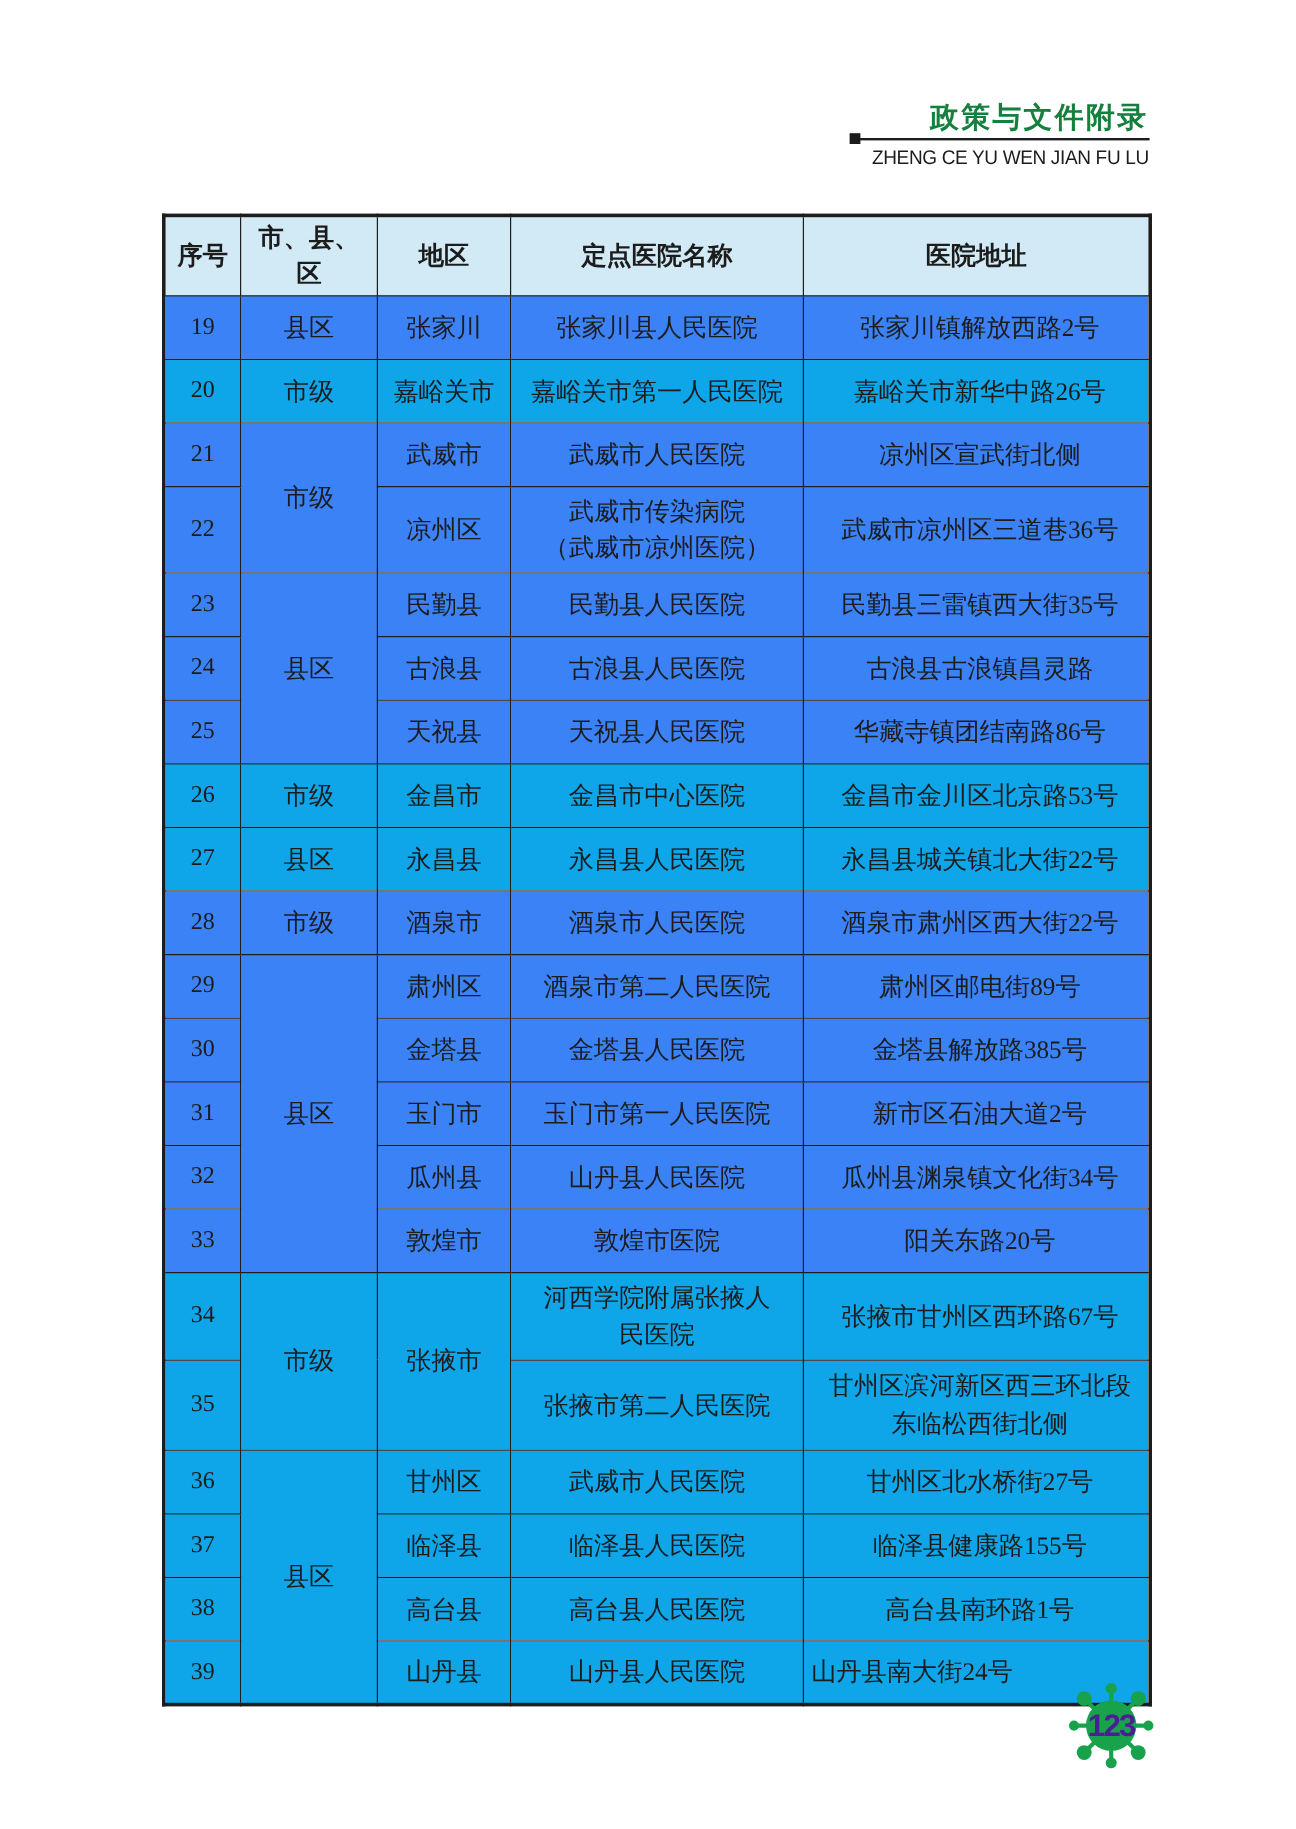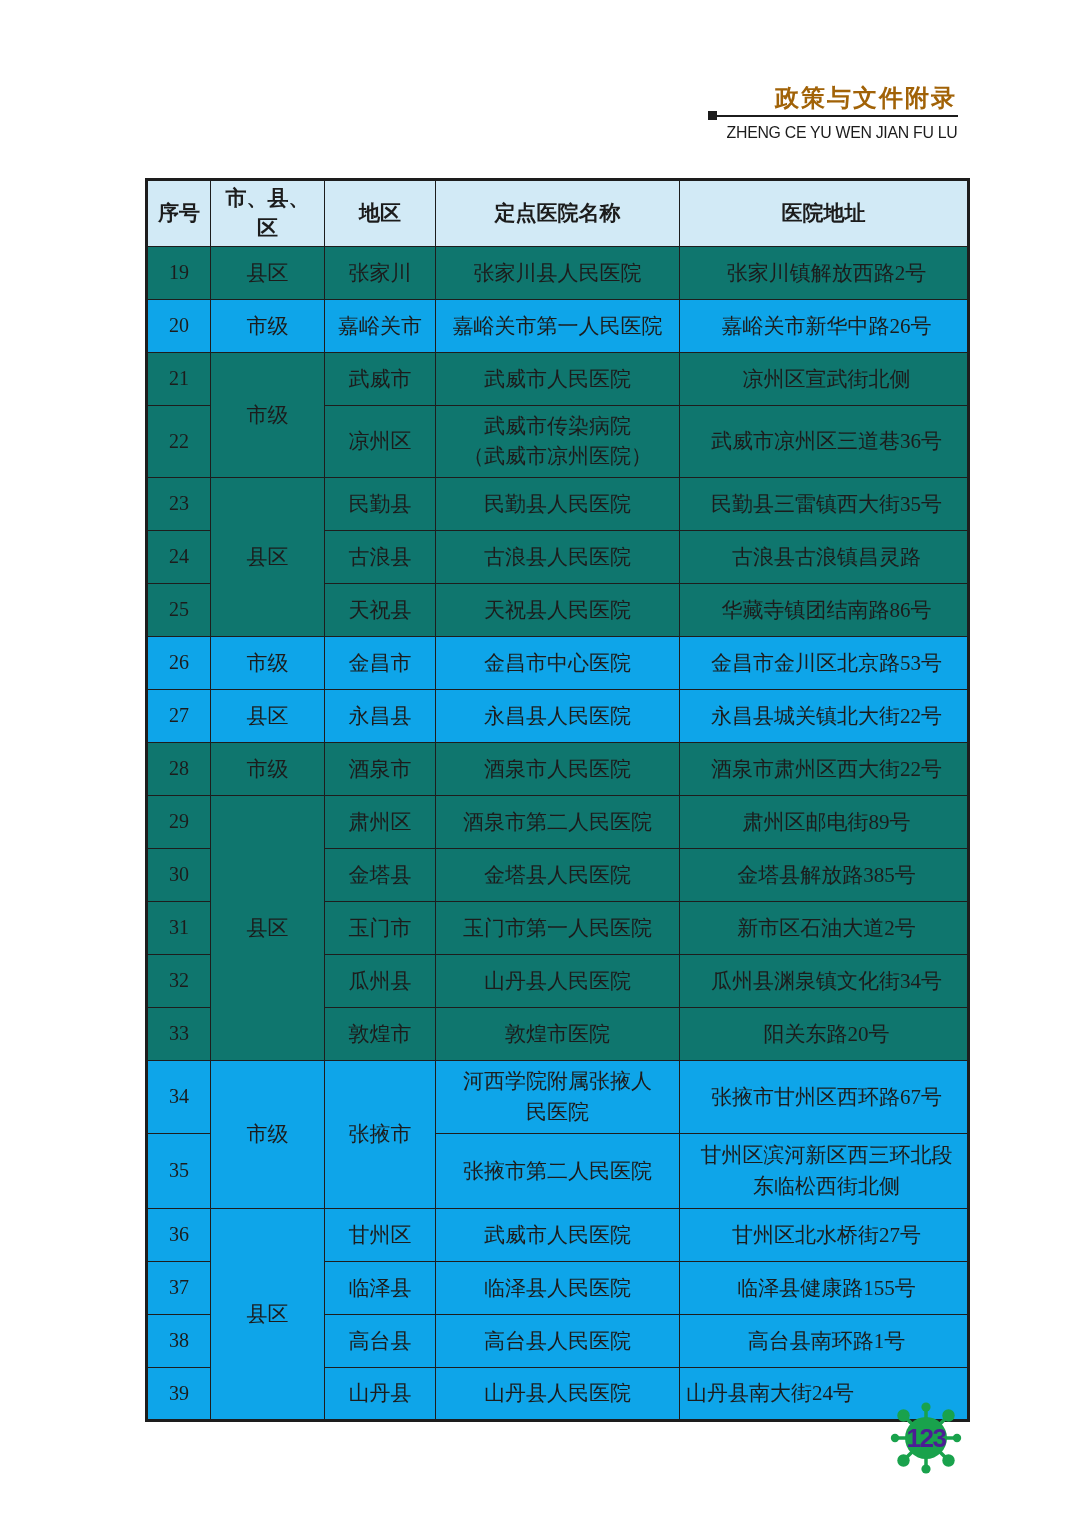--- a/index.html
+++ b/index.html
@@ -5,61 +5,61 @@
   html,body { margin:0; padding:0; }
   body {
     width:1080px; height:1524px; background:#ffffff; position:relative;
     font-family:"Liberation Serif","DejaVu Serif",serif;
     color:#1c1c1c;
   }
   
   .page-header { position:absolute; top:0; left:0; width:1080px; }
   .header-title {
     position:absolute; top:82px; right:123px;
-    font-size:24px; font-weight:bold; letter-spacing:2px; color:#a16207;
+    font-size:24px; font-weight:bold; letter-spacing:2px; color:#15803d;
     font-family:"Liberation Serif","DejaVu Serif",serif;
   }
   .header-rule {
     position:absolute; top:115px; left:710px; width:248px; height:2px;
     background:#1c1c1c;
   }
   .header-rule-square {
     position:absolute; top:111px; left:708px; width:9px; height:9px;
     background:#1c1c1c;
   }
   .header-subtitle {
     position:absolute; top:123px; right:123px;
     font-size:16.5px; letter-spacing:-0.3px; color:#1c1c1c;
     font-family:"Liberation Sans","DejaVu Sans",sans-serif;
     transform:scaleX(0.96); transform-origin:right center;
   }
   
   table.hospital-table {
-    position:absolute; left:145px; top:178px; width:822px;
+    position:absolute; left:135px; top:178px; width:822px;
     border-collapse:collapse; table-layout:fixed;
     border:3px solid #1d1d1d;
     font-size:21px;
   }
   .hospital-table td, .hospital-table th {
     border:1.5px solid #1d1d1d;
     text-align:center; vertical-align:middle;
     padding:2px 6px;
     font-weight:normal;
     white-space:pre-line;
     overflow:hidden;
     line-height:1.45;
   }
   .hospital-table thead th {
     background:#d2eaf6; font-weight:bold; height:50px; font-size:21px;
   }
   tr.r-std  { height:53px; }
   tr.r-t72  { height:72px; }
   tr.r-t73  { height:73px; }
   tr.r-t75  { height:75px; }
-  tr.tone-cream td { background:#0f766e; }
+  tr.tone-cream td { background:#3b82f6; }
   tr.tone-pink  td { background:#0ea5e9; }
   td.col-no { font-size:20px; }
   td.col-addr { text-align:center; padding-left:12px; padding-right:6px; }
   td.col-addr.addr-center { text-align:left; padding-left:6px; }
   
   .page-badge { position:absolute; left:887px; top:1399px; width:78px; height:78px; }
   .page-badge svg { position:absolute; left:0; top:0; }
   .page-badge .badge-number {
     position:absolute; left:0; top:0; width:78px; height:78px;
     display:flex; align-items:center; justify-content:center;

